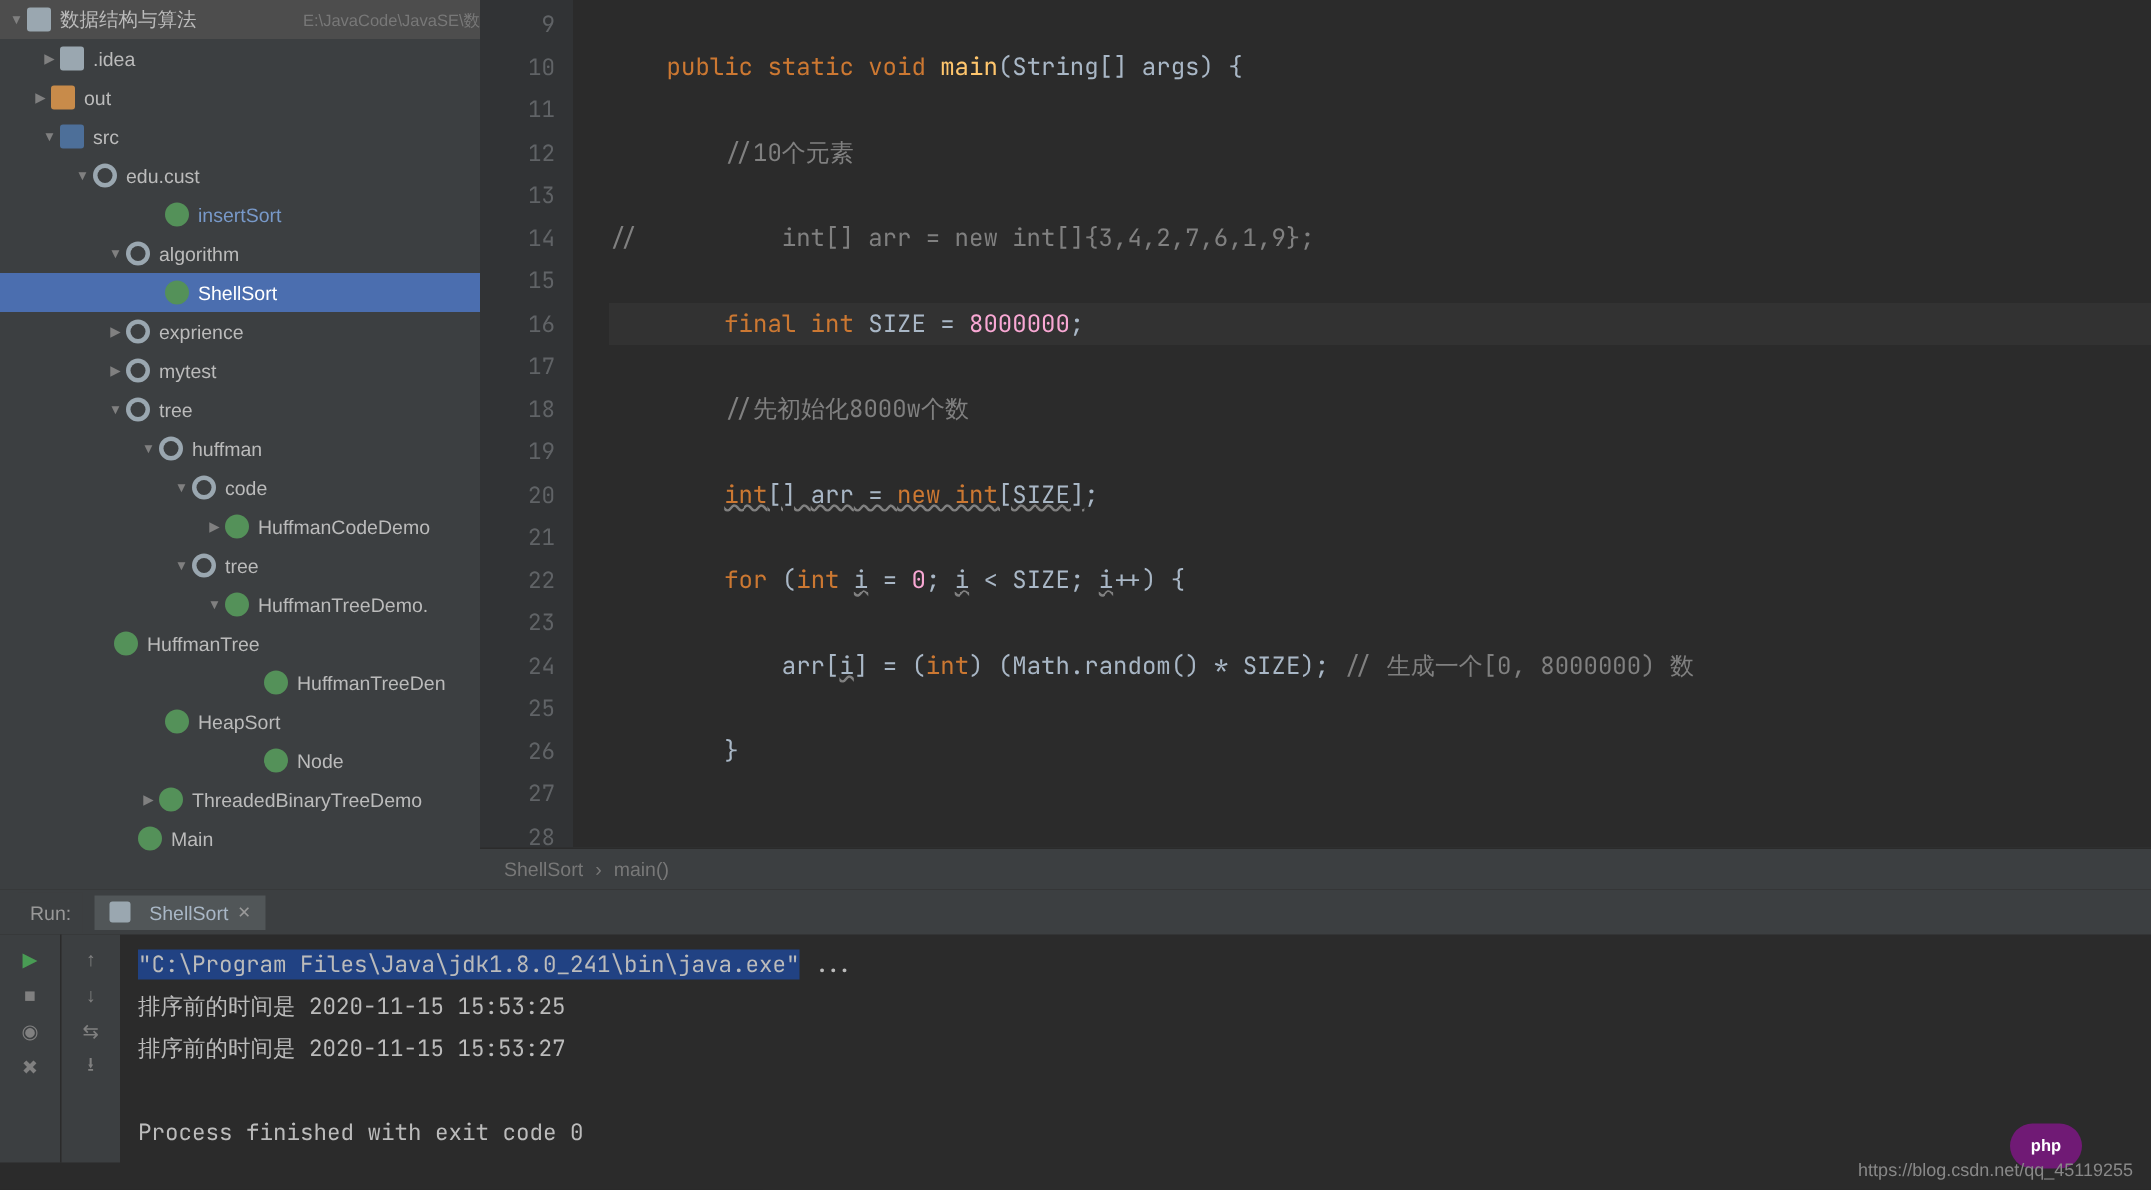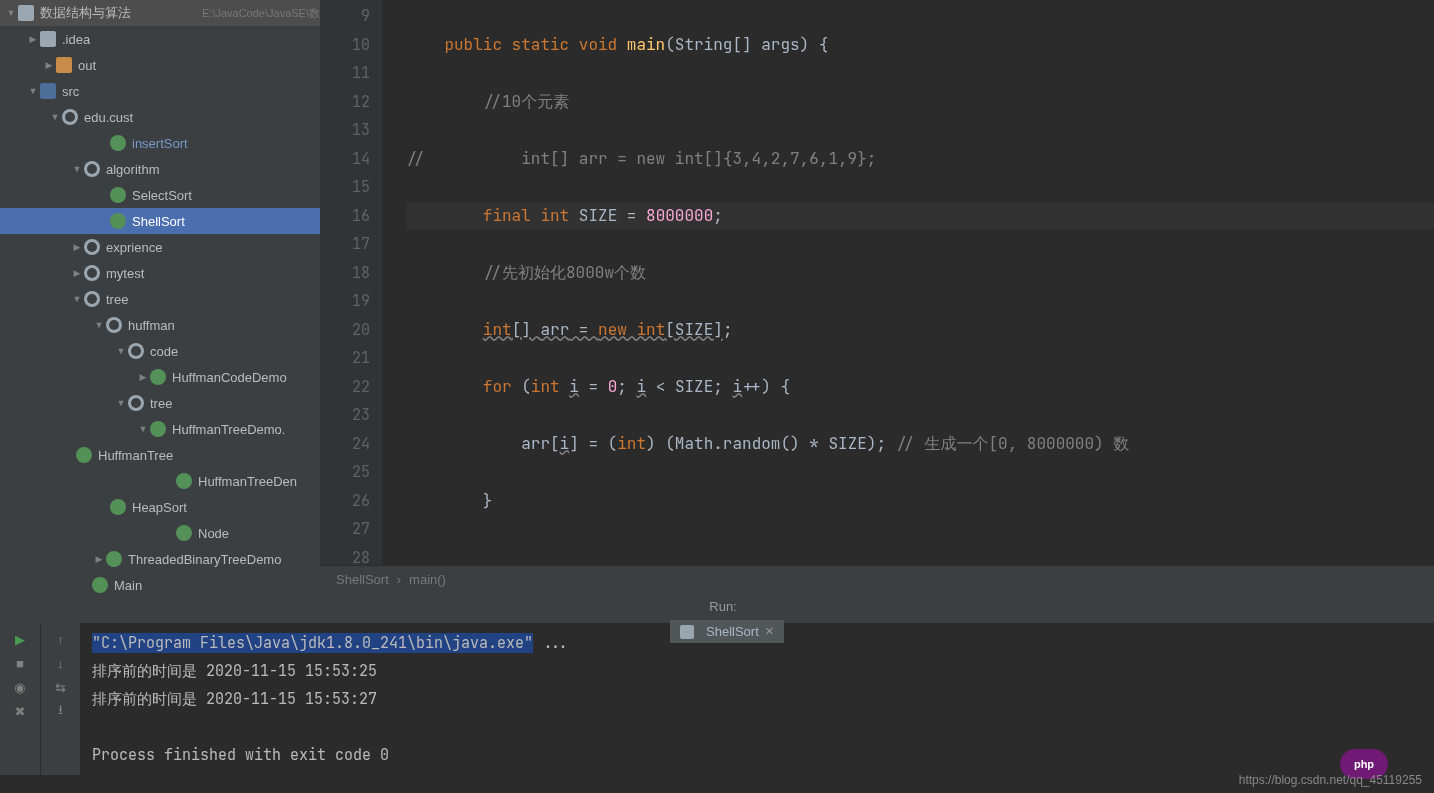--- a/index.html
+++ b/index.html
@@ -33,21 +33,21 @@
 .code-line { height:28.5px; }
 .code-line.current { background:#323232; }
 .kw { color:#cc7832; }
 .num { color:#f9a8d4; }
 .cmt { color:#808080; }
 .fn { color:#ffc66d; }
 .method-italic { }
 .underline { text-decoration:underline wavy #808080; }
 .breadcrumb { background:#3c3f41; height:28px; display:flex; align-items:center; padding-left:16px; color:#787878; font-size:13px; border-top:1px solid #2b2b2b; }
 .breadcrumb span { margin-right:8px; }
-.run-header { height:30px; background:#3c3f41; display:flex; align-items:center; padding-left:12px; width:100%;flex-direction:column; }
+.run-header { height:30px; background:#3c3f41; display:flex; align-items:center; padding-left:12px; width:100%; }
 .run-tab { background:#515658; padding:4px 10px; border-radius:0; display:flex; align-items:center; gap:6px; margin-left:8px; }
 .run-tab-close { color:#999; font-size:11px; }
 .run-body { flex:1; display:flex; }
 .run-gutter { width:40px; background:#3c3f41; display:flex; flex-direction:column; align-items:center; gap:4px; padding-top:6px; }
 .run-gutter2 { width:40px; background:#3c3f41; display:flex; flex-direction:column; align-items:center; gap:4px; padding-top:6px; border-left:1px solid #2b2b2b;}
 .run-btn { width:20px; height:20px; display:flex; align-items:center; justify-content:center; color:#808080; font-size:13px; cursor:pointer; }
 .run-btn.play { color:#499c54; }
 .console { flex:1; font-family:"Consolas","JetBrains Mono",monospace; font-size:15px; line-height:28px; padding:6px 12px; color:#bbbbbb; white-space:pre; overflow:hidden; }
 .console .hl { background:#214283; }
 .run-wrap { display:flex; flex-direction:column; flex:1; }
@@ -67,21 +67,21 @@
       <span class="arrow down"></span>
       <span class="icon icon-folder"></span>
       <span class="tree-label">数据结构与算法</span>
       <span class="dim">E:\JavaCode\JavaSE\数</span>
     </div>
     <div class="tree-row" style="padding-left:26px">
             <span class="arrow right"></span>
             <span class="icon icon-folder"></span>
             <span class="tree-label">.idea</span>
           </div>
-    <div class="tree-row" style="padding-left:42px">
+    <div class="tree-row" style="padding-left:20px">
             <span class="arrow right"></span>
             <span class="icon icon-folder-orange"></span>
             <span class="tree-label">out</span>
           </div>
     <div class="tree-row" style="padding-left:26px">
             <span class="arrow down"></span>
             <span class="icon icon-folder-src"></span>
             <span class="tree-label">src</span>
           </div>
     <div class="tree-row" style="padding-left:48px">
@@ -90,24 +90,20 @@
             <span class="tree-label">edu.cust</span>
           </div>
     <div class="tree-row active-file" style="padding-left:110px">
             <span class="icon icon-class"></span>
             <span class="tree-label">insertSort</span>
           </div>
     <div class="tree-row" style="padding-left:70px">
             <span class="arrow down"></span>
             <span class="icon icon-package"></span>
             <span class="tree-label">algorithm</span>
-          </div>
-    <div class="tree-row" style="padding-left:110px">
-            <span class="icon icon-class"></span>
-            <span class="tree-label">SelectSort</span>
           </div>
     <div class="tree-row selected" style="padding-left:110px">
             <span class="icon icon-class"></span>
             <span class="tree-label">ShellSort</span>
           </div>
     <div class="tree-row" style="padding-left:70px">
             <span class="arrow right"></span>
             <span class="icon icon-package"></span>
             <span class="tree-label">exprience</span>
           </div>

